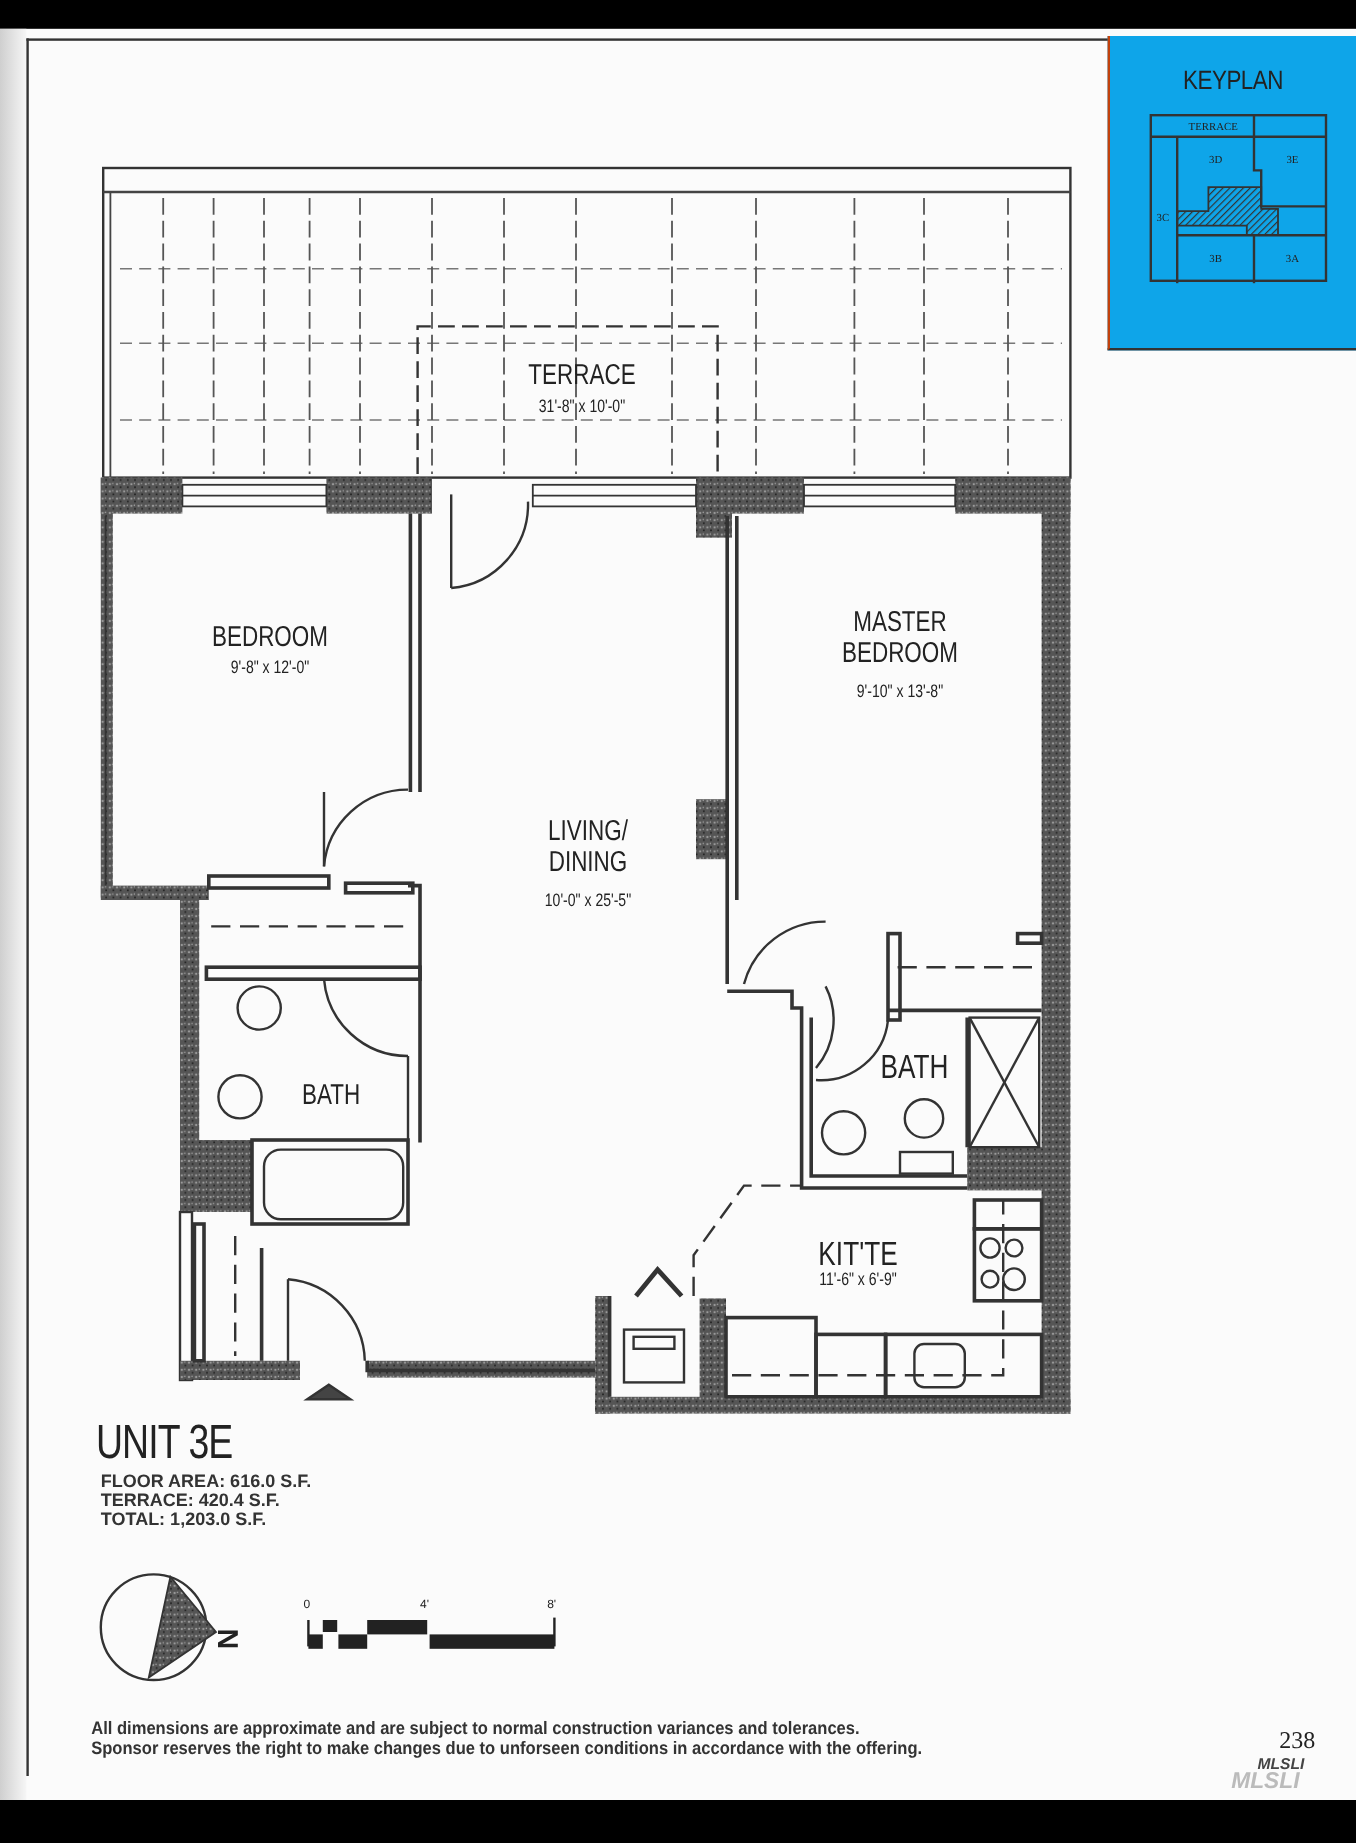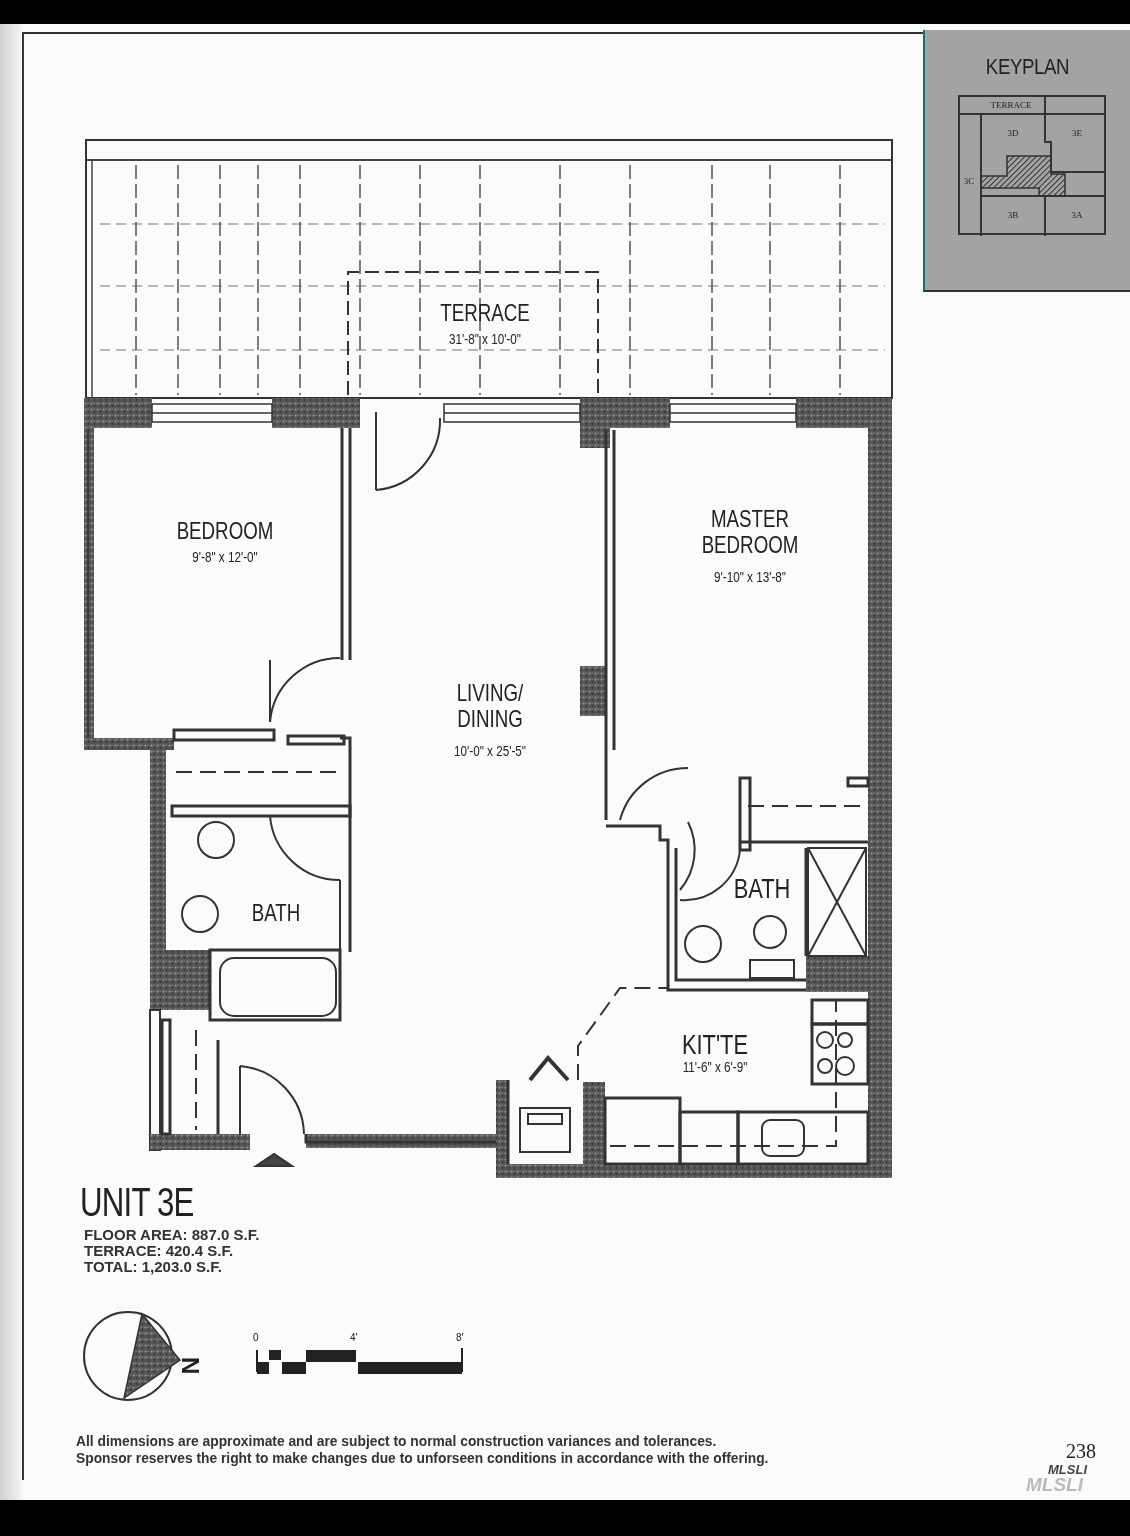--- a/index.html
+++ b/index.html
@@ -2,21 +2,21 @@
 <html><head>
 <meta charset="utf-8">
 <style>
   html, body { margin:0; padding:0; background:#000; }
   body { width:1130px; height:1536px; position:relative; overflow:hidden; font-family:"Liberation Sans", sans-serif; }
   .topbar { position:absolute; left:0; top:0; width:1130px; height:24px; background:#000; }
   .bottombar { position:absolute; left:0; top:1500px; width:1130px; height:36px; background:#000; }
   .page { position:absolute; left:0; top:24px; width:1130px; height:1476px; background:#fbfbfb; }
   .page::before { content:""; position:absolute; left:0; top:0; width:22px; height:100%; background:linear-gradient(90deg,#cfcfcf,#f6f6f6); }
   .frame { position:absolute; left:22px; top:8px; width:1106px; height:1446px; border-left:2px solid #333; border-top:2px solid #333; }
-  .keyplan { position:absolute; left:923px; top:30px; width:205px; height:260px; border-left:2px solid #0f766e; border-bottom:2px solid #333; background:#a3a3a3; }
+  .keyplan { position:absolute; left:923px; top:30px; width:205px; height:260px; border-left:2px solid #c2410c; border-bottom:2px solid #333; background:#0ea5e9; }
   .keyplan-title { position:absolute; left:0; width:100%; top:24px; text-align:center; font-family:"Liberation Sans Narrow","Liberation Sans",sans-serif; font-size:22px; color:#222; letter-spacing:-0.5px; transform:scaleX(0.85); }
   .kp-svg { position:absolute; left:30px; top:60px; }
   .plan { position:absolute; left:0; top:0; }
   .label { position:absolute; color:#222; text-align:center; font-family:"Liberation Sans",sans-serif; transform:scaleX(0.78); transform-origin:center; white-space:nowrap; }
   .room-name { font-size:24px; line-height:26px; }
   .room-dim { font-size:15px; line-height:18px; margin-top:4px; }
   .unit-title { position:absolute; left:80px; top:1180px; font-size:40px; color:#222; transform:scaleX(0.78); transform-origin:left; letter-spacing:-1px; }
   .areas { position:absolute; left:84px; top:1227px; font-size:15px; font-weight:bold; line-height:16px; color:#333; }
   .disclaimer { position:absolute; left:76px; top:1432px; font-size:15px; font-weight:bold; line-height:17px; color:#333; transform:scaleX(0.92); transform-origin:left; }
   .pagenum { position:absolute; left:1066px; top:1440px; font-size:20px; font-family:"Liberation Serif",serif; color:#222; }
@@ -250,21 +250,21 @@
   <div class="room-name" style="font-size:28px;">BATH</div>
 </div>
 
 <div class="label" style="left:650px;top:1032px;width:130px;">
   <div class="room-name" style="font-size:28px;">KIT'TE</div>
   <div class="room-dim" style="margin-top:0;">11'-6" x 6'-9"</div>
 </div>
 
 <div class="unit-title">UNIT 3E</div>
 <div class="areas">
-  <div>FLOOR AREA: 887.0 S.F.</div>
+  <div>FLOOR AREA: 616.0 S.F.</div>
   <div>TERRACE: 420.4 S.F.</div>
   <div>TOTAL: 1,203.0 S.F.</div>
 </div>
 
 <div class="disclaimer">
   <div>All dimensions are approximate and are subject to normal construction variances and tolerances.</div>
   <div>Sponsor reserves the right to make changes due to unforseen conditions in accordance with the offering.</div>
 </div>
 <div class="pagenum">238</div>
 <div class="wm1">MLSLI</div>

